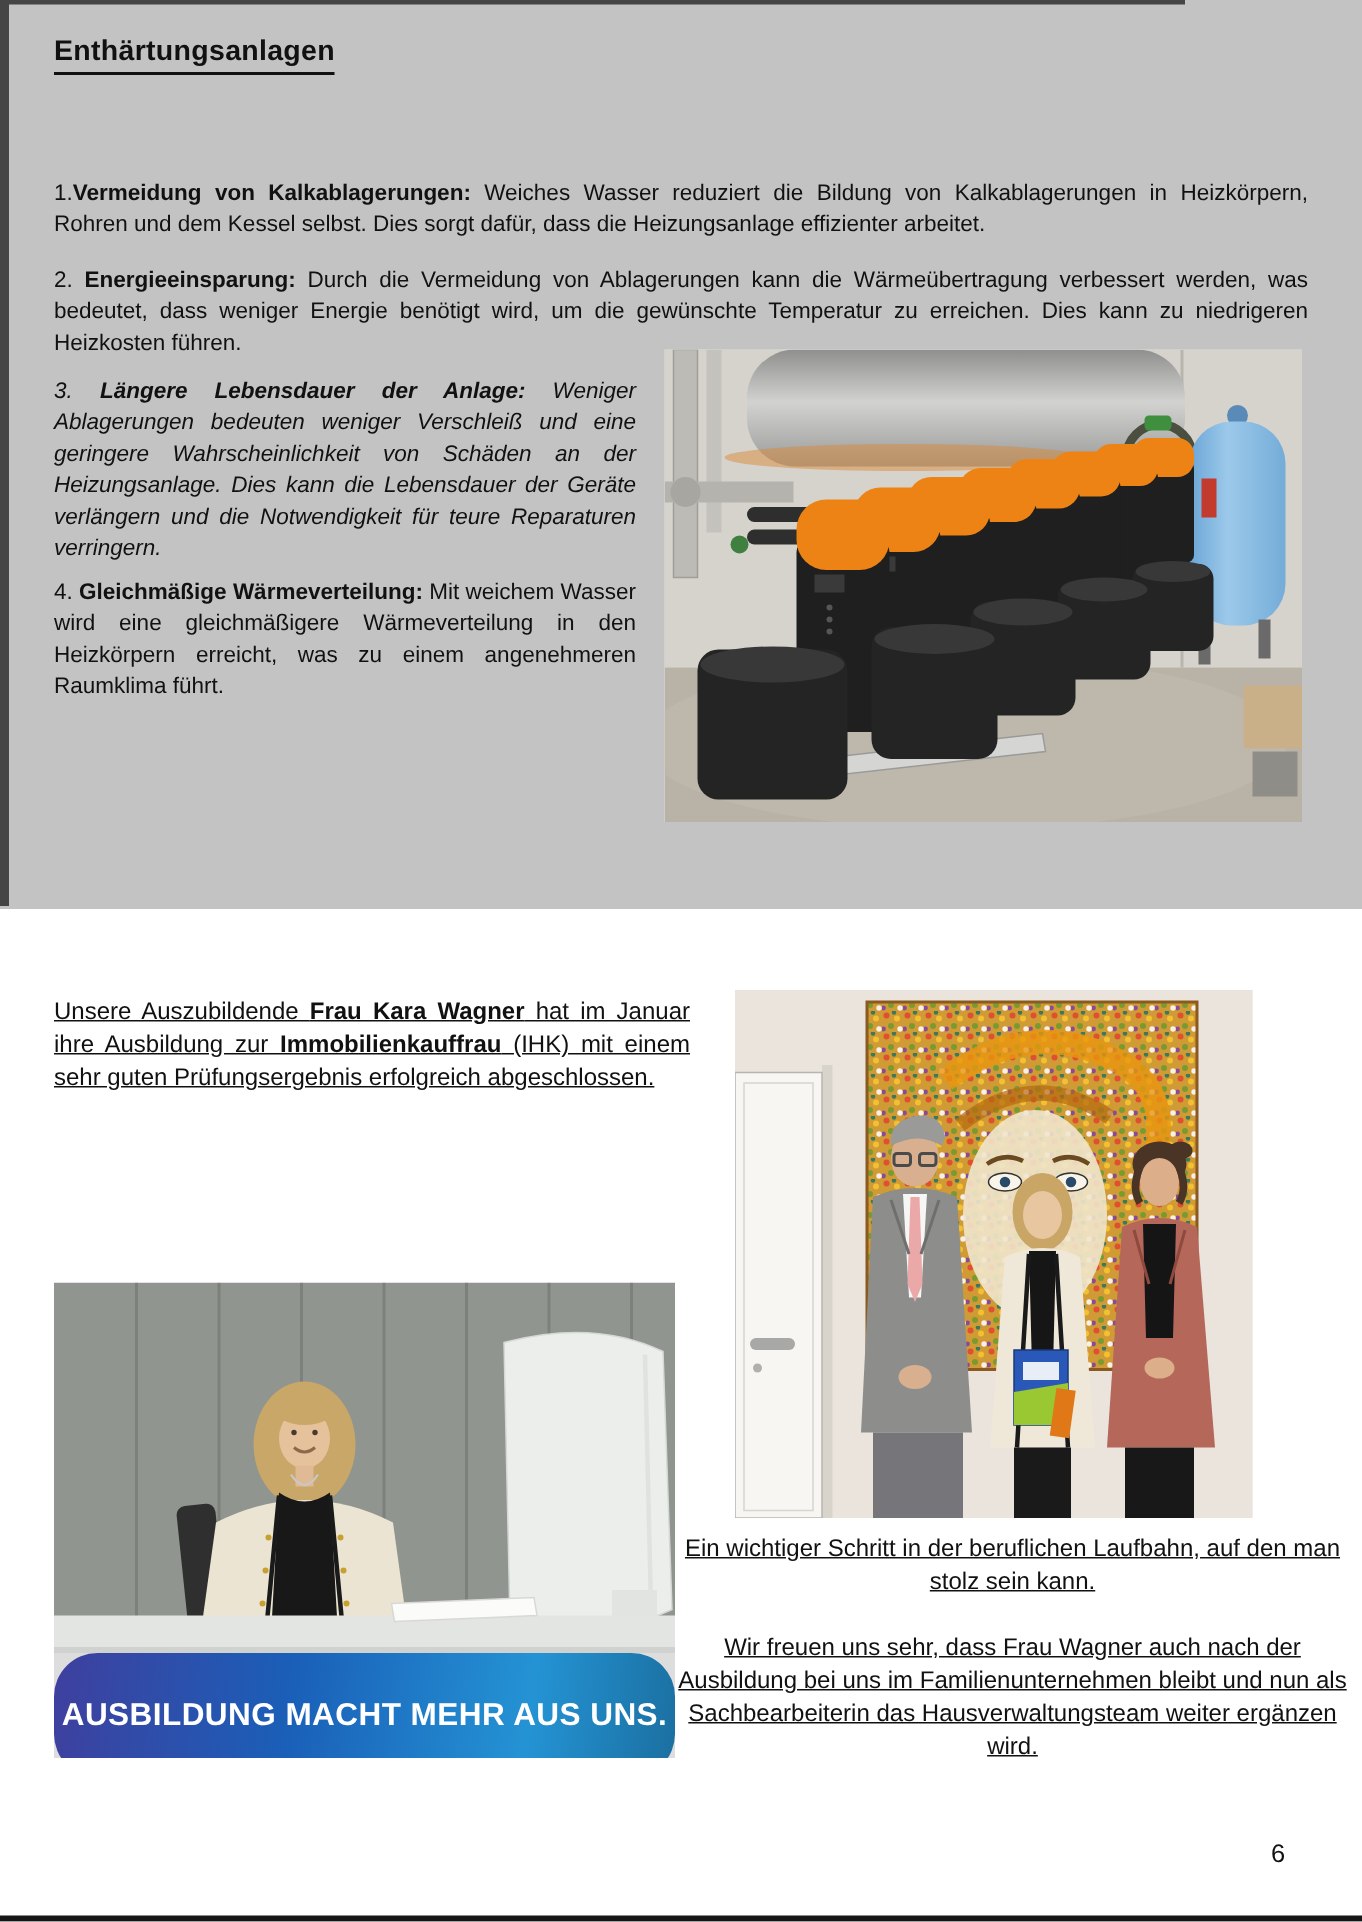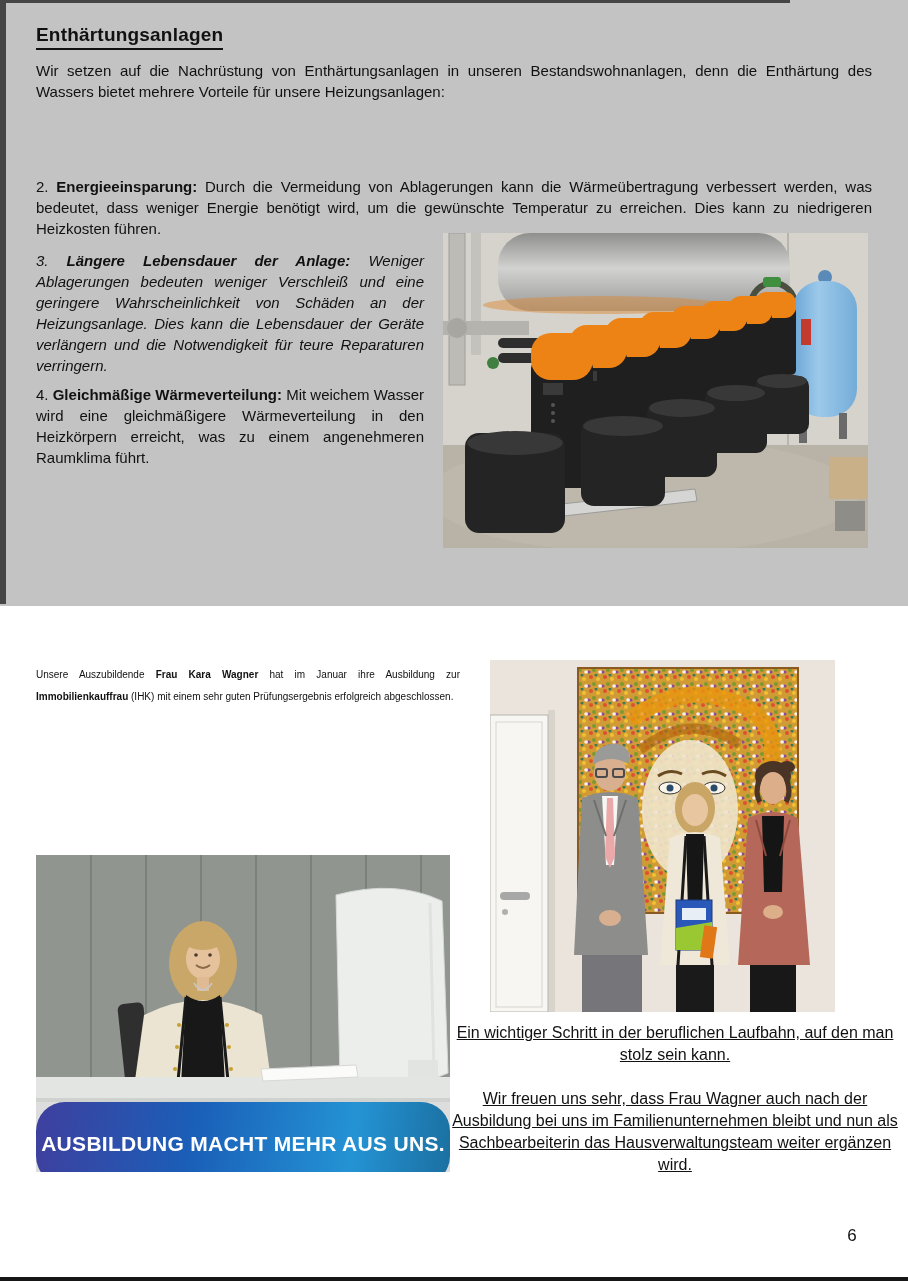--- a/index.html
+++ b/index.html
@@ -15,21 +15,21 @@
   
   .gray-band{position:absolute;left:0;top:0;width:908px;height:606px;background:#c3c3c3;}
   .edge-top{position:absolute;left:0;top:0;width:790px;height:3px;background:#454545;}
   .edge-left{position:absolute;left:0;top:0;width:6px;height:604px;background:#454545;}
   .edge-bottom{position:absolute;left:0;top:1277px;width:908px;height:4px;background:#161616;}
 
   .abs{position:absolute;}
   h1,h2{margin:0;font-size:19px;font-weight:bold;letter-spacing:.2px;}
   .underline{display:inline-block;border-bottom:2px solid #111;padding-bottom:2px;}
   .body-s1{font-size:15px;line-height:21px;text-align:justify;}
-  .body-s2{font-size:10px;line-height:22px;text-align:justify;}
+  .body-s2{font-size:16px;line-height:22px;text-align:justify;text-decoration:underline;}
   .caption{font-size:16px;line-height:22px;text-align:center;text-decoration:underline;}
   p{margin:0;}
   b{font-weight:bold;}
 
   .photo{overflow:hidden;background:#ddd;}
   .photo svg{display:block;}
 
   .banner{
     height:83px;
     display:flex;align-items:center;justify-content:center;
@@ -45,22 +45,22 @@
 
 <div class="page">
   <div class="gray-band"></div>
   <div class="edge-top"></div>
   <div class="edge-left"></div>
 
   <div class="abs" style="left:36px;top:24px;">
     <h1><span class="underline">Enthärtungsanlagen</span></h1>
   </div>
 
-  <p class="abs body-s1" style="left:36px;top:60px;width:836px;">Wir setzen auf die Nachrüstung von Enthärtungsanlagen in unseren Bestandswohnanlagen, denn die Enthärtung des Wassers bietet mehrere Vorteile für unsere Heizungsanlagen:</p>
-
+
+  <p class="abs body-s1" style="left:36px;top:118px;width:836px;"><span>1.</span><b>Vermeidung von Kalkablagerungen:</b><span> Weiches Wasser reduziert die Bildung von Kalkablagerungen in Heizkörpern, Rohren und dem Kessel selbst. Dies sorgt dafür, dass die Heizungsanlage effizienter arbeitet.</span></p>
 
   <p class="abs body-s1" style="left:36px;top:176px;width:836px;"><span>2. </span><b>Energieeinsparung:</b><span> Durch die Vermeidung von Ablagerungen kann die Wärmeübertragung verbessert werden, was bedeutet, dass weniger Energie benötigt wird, um die gewünschte Temperatur zu erreichen.  Dies kann zu niedrigeren Heizkosten führen.</span></p>
 
   <p class="abs body-s1" style="left:36px;top:250px;width:388px;font-style:italic;"><span>3. </span><b>Längere Lebensdauer der Anlage:</b><span> Weniger Ablagerungen bedeuten weniger Verschleiß und eine geringere Wahrscheinlichkeit von Schäden an der Heizungsanlage. Dies kann die Lebensdauer der Geräte verlängern und die Notwendigkeit für teure Reparaturen verringern.</span></p>
 
   <p class="abs body-s1" style="left:36px;top:384px;width:388px;"><span>4. </span><b>Gleichmäßige Wärmeverteilung:</b><span> Mit weichem Wasser wird eine gleichmäßigere Wärmeverteilung in den Heizkörpern erreicht, was zu einem angenehmeren Raumklima führt.</span></p>
 
 
   <div class="photo abs" style="left:443px;top:233px;width:425px;height:315px;">
     <svg width="425" height="315" viewBox="0 0 425 315">

